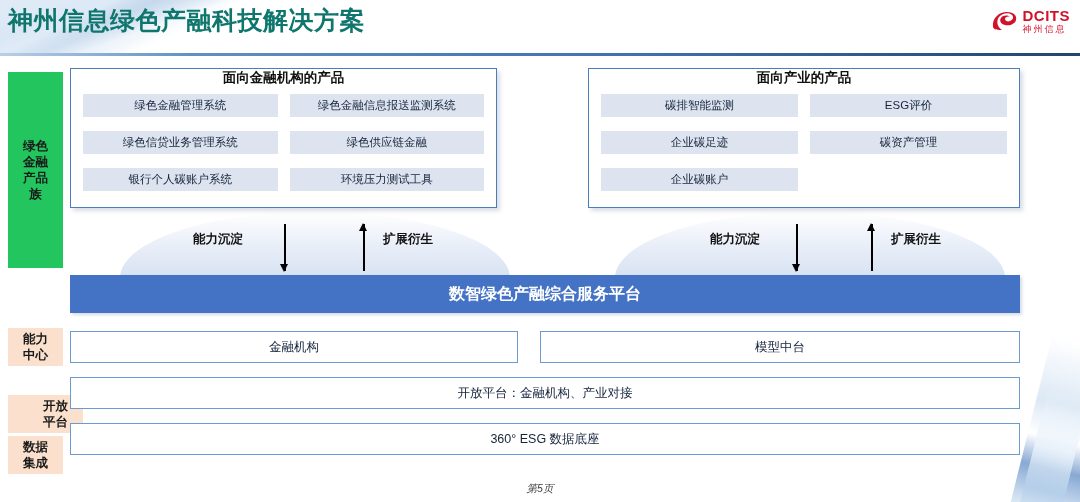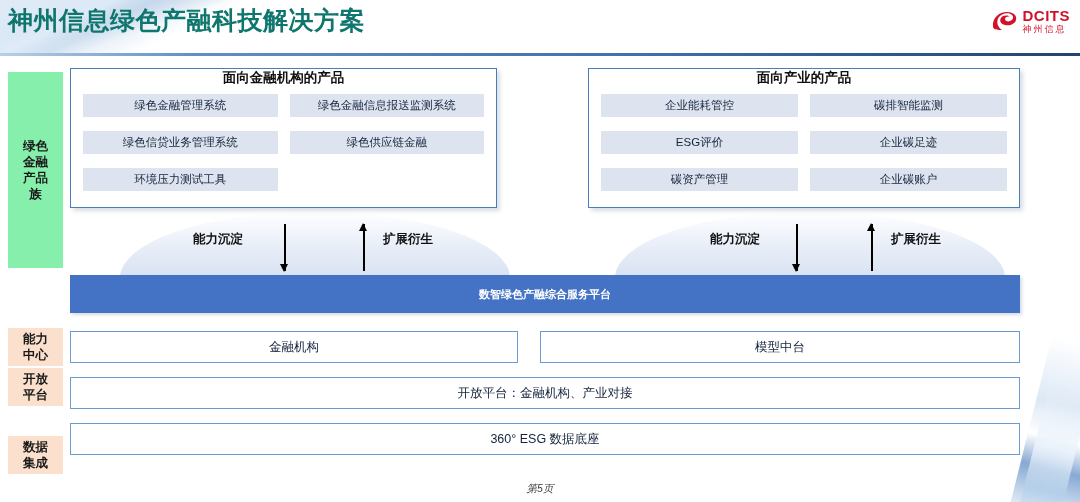--- a/index.html
+++ b/index.html
@@ -98,21 +98,21 @@
     width: 55px;
     display: flex;
     align-items: center;
     justify-content: center;
     text-align: center;
     font-size: 12.5px;
     font-weight: bold;
     color: #1a1a1a;
     line-height: 1.28;
   }
-  .rail-blue { background: #86efac; }
+  .rail-blue { background: #22c55e; }
   .rail-peach { background: #fbe1cd; }
 
   
   .panel {
     position: absolute;
     top: 68px;
     height: 140px;
     background: #ffffff;
     border: 1.4px solid #4a7ebb;
     box-shadow: 3px 3px 4px rgba(120,140,165,0.28);
@@ -186,21 +186,21 @@
   
   .platform-bar {
     position: absolute;
     left: 70px; top: 275px;
     width: 950px; height: 38px;
     background: #4472c4;
     display: flex;
     align-items: center;
     justify-content: center;
     color: #ffffff;
-    font-size: 11px;
+    font-size: 16px;
     font-weight: bold;
     box-shadow: 2px 2px 3px rgba(120,140,165,0.3);
   }
 
   
   .row-box {
     position: absolute;
     background: #ffffff;
     border: 1.4px solid #6b9bd2;
     box-sizing: border-box;
@@ -279,47 +279,47 @@
   <div class="rail-band rail-blue" style="top:72px; height:196px;">
     <span style="white-space:pre-line;">绿色
 金融
 产品
 族</span>
   </div>
   <div class="rail-band rail-peach" style="top:328px; height:38px;">
     <span style="white-space:pre-line;">能力
 中心</span>
   </div>
-  <div class="rail-band rail-peach" style="top:368px; height:38px;">
+  <div class="rail-band rail-peach" style="top:395px; height:38px;padding-left:20px;">
     <span style="white-space:pre-line;">开放
 平台</span>
   </div>
   <div class="rail-band rail-peach" style="top:436px; height:38px;">
     <span style="white-space:pre-line;">数据
 集成</span>
   </div>
 
   <div class="dome" style="left:120px; top:212px; width:390px;"></div>
   <div class="dome" style="left:615px; top:212px; width:390px;"></div>
 
   <div class="panel" style="left:70px; width:427px;">
     <div class="panel-title">面向金融机构的产品</div>
     <div class="panel-grid">
       <div class="panel-item">绿色金融管理系统</div>
       <div class="panel-item">绿色金融信息报送监测系统</div>
       <div class="panel-item">绿色信贷业务管理系统</div>
       <div class="panel-item">绿色供应链金融</div>
+      <div class="panel-item">银行个人碳账户系统</div>
       <div class="panel-item">环境压力测试工具</div>
     </div>
   </div>
 
   <div class="panel" style="left:588px; width:432px;">
     <div class="panel-title">面向产业的产品</div>
     <div class="panel-grid">
-      <div class="panel-item">企业能耗管控</div>
       <div class="panel-item">碳排智能监测</div>
       <div class="panel-item">ESG评价</div>
       <div class="panel-item">企业碳足迹</div>
       <div class="panel-item">碳资产管理</div>
       <div class="panel-item">企业碳账户</div>
     </div>
   </div>
 
   <div class="flow-label" style="left:193px; top:231px;">能力沉淀</div>
   <div class="arrow down" style="left:279px; top:224px;">

